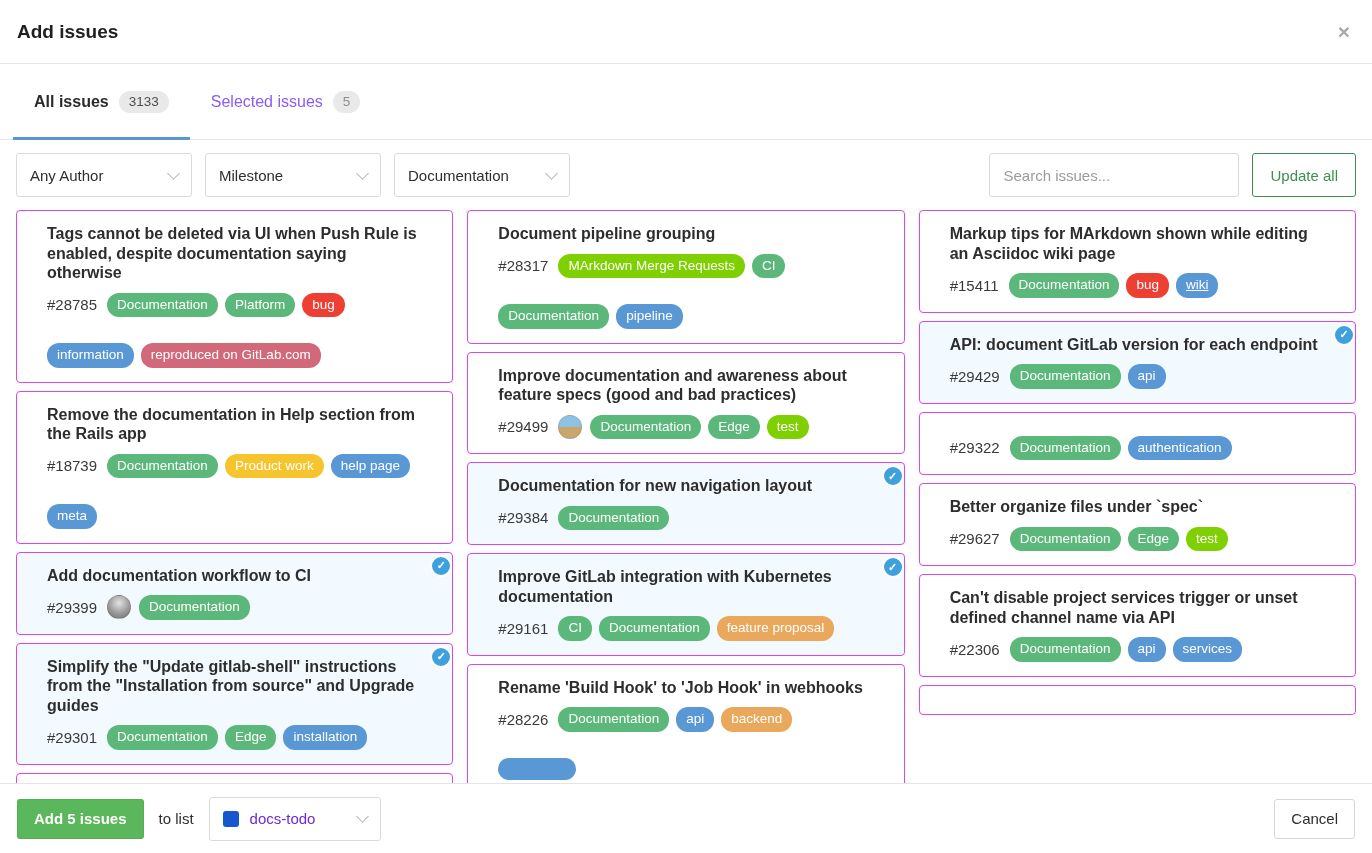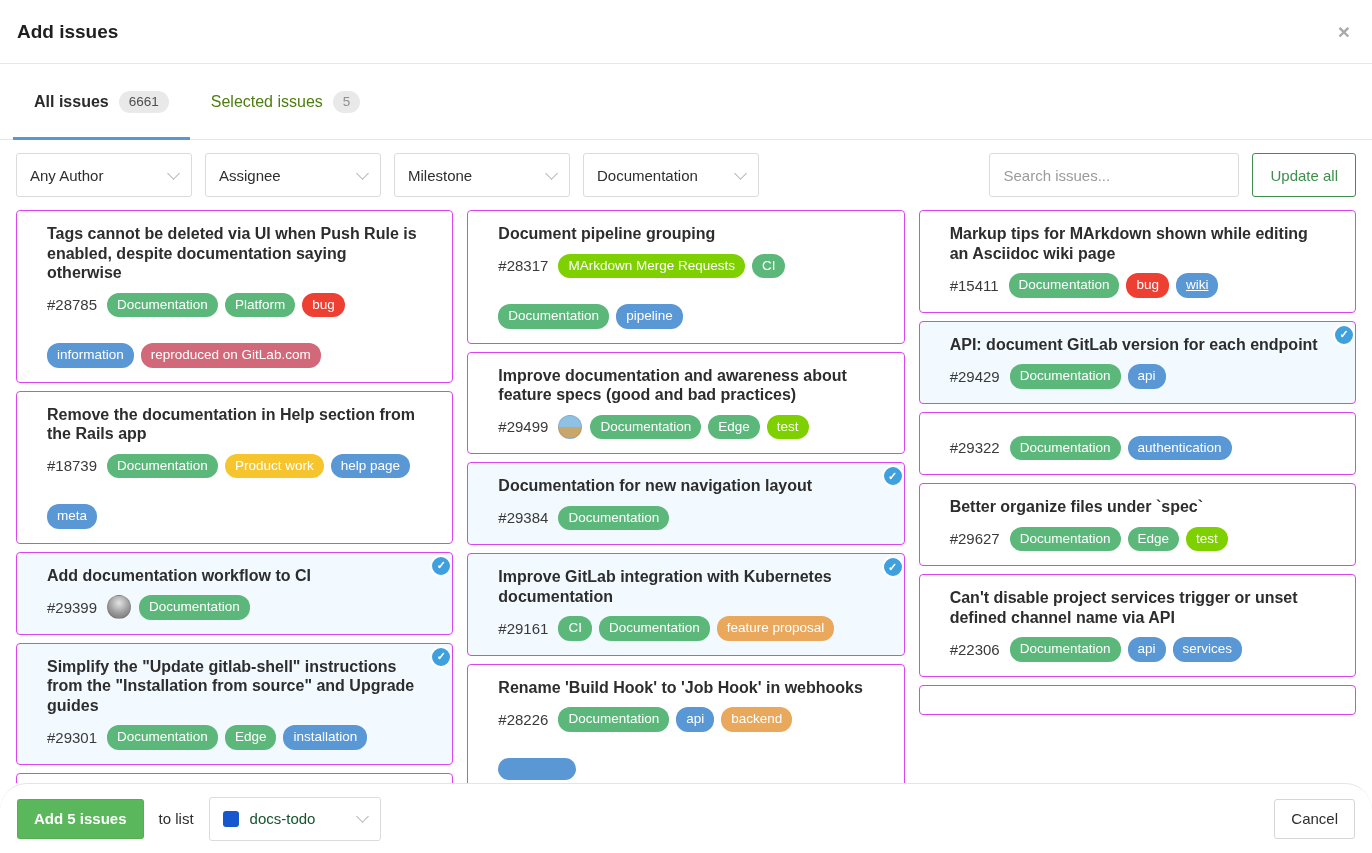--- a/index.html
+++ b/index.html
@@ -14,21 +14,21 @@
   }
 
   
   .hdr { height:64px; display:flex; align-items:center; padding:0 22px 0 17px; border-bottom:1px solid #e7e7e7; }
   .hdr h1 { font-size:19px; font-weight:700; color:#1f1f1f; }
   .close { margin-left:auto; color:#a9a9a9; font-size:21px; font-weight:700; line-height:1; cursor:pointer; }
 
   
   .tabs { display:flex; align-items:center; height:76px; padding-left:13px; border-bottom:1px solid #e6e6e6; }
   .tab { position:relative; height:100%; display:flex; align-items:center; gap:10px; padding:0 21px; cursor:pointer; }
-  .tab-label { font-size:16px; color:#4d7c0f; }
+  .tab-label { font-size:16px; color:#8b5cf6; }
   .tab.active .tab-label { color:#2b2b2b; font-weight:700; }
   .tab-count { background:#e9e9e9; color:#8f8f8f; border-radius:12px; padding:3px 10px 4px; font-size:13.5px; }
   .tab.active .tab-count { color:#4f4f4f; }
   .tab.active::after { content:""; position:absolute; left:0; right:0; bottom:-1px; height:3px; background:var(--accent-blue); }
 
   
   .filters { display:flex; align-items:center; margin:13px 16px 0; }
   .dd-wrap { display:flex; gap:13px; }
   .dd { width:176px; height:44px; background:#fff; border:1px solid #dbdbdb; border-radius:3px;
         display:flex; align-items:center; padding:0 13px; font-size:15px; color:#2e2e2e; cursor:pointer; }
@@ -56,61 +56,57 @@
   .label { color:#fff; font-size:13.5px; line-height:1; padding:5px 10px 6px; border-radius:12px;
            margin-right:7px; white-space:nowrap; }
   .label.empty { width:78px; height:22px; padding:0; }
   .check { position:absolute; top:2px; right:0; width:22px; height:22px; border-radius:50%;
            background:var(--check-blue); border:2px solid #fff; color:#fff;
            display:flex; align-items:center; justify-content:center; }
   .check::before { content:"✓"; font-size:11px; font-weight:700; }
 
   
   .ftr { position:absolute; left:0; right:0; bottom:0; height:70px; background:#fff;
-         border-top:1px solid #e5e5e5; display:flex; align-items:center; padding:0 17px;border-radius:27px; }
+         border-top:1px solid #e5e5e5; display:flex; align-items:center; padding:0 17px; }
   .add-btn { background:var(--add-button-green); color:#fff; font-weight:700; font-size:15px;
              border:1px solid rgba(0,0,0,.05); border-radius:3px; height:40px; padding:0 16px;
              cursor:pointer; font-family:inherit; }
   .to-list { margin:0 15px; font-size:15px; color:#2e2e2e; }
   .list-dd { width:172px; height:44px; border:1px solid #dbdbdb; border-radius:3px; background:#fff;
              display:flex; align-items:center; padding:0 13px; gap:11px; cursor:pointer; }
   .sq { width:16px; height:16px; border-radius:3px; background:var(--list-square-blue); flex:none; }
-  .list-name { font-size:15px; color:#14532d; }
+  .list-name { font-size:15px; color:#6d28d9; }
   .cancel { margin-left:auto; height:40px; padding:0 16px; background:#fff; border:1px solid #d6d6d6;
             border-radius:3px; font-size:15px; color:#2e2e2e; cursor:pointer; font-family:inherit; }
 </style>
 </head>
 <body>
 
 <div class="modal">
 
   <div class="hdr">
     <h1>Add issues</h1>
     <span class="close">×</span>
   </div>
 
   <div class="tabs">
       <div class="tab active">
         <span class="tab-label">All issues</span>
-        <span class="tab-count">6661</span>
+        <span class="tab-count">3133</span>
       </div>
       <div class="tab">
         <span class="tab-label">Selected issues</span>
         <span class="tab-count">5</span>
       </div>
     </div>
 
   <div class="filters">
     <div class="dd-wrap">
         <div class="dd">
           <span class="dd-label">Any Author</span>
-          <span class="chev"></span>
-        </div>
-        <div class="dd">
-          <span class="dd-label">Assignee</span>
           <span class="chev"></span>
         </div>
         <div class="dd">
           <span class="dd-label">Milestone</span>
           <span class="chev"></span>
         </div>
         <div class="dd">
           <span class="dd-label">Documentation</span>
           <span class="chev"></span>
         </div>

